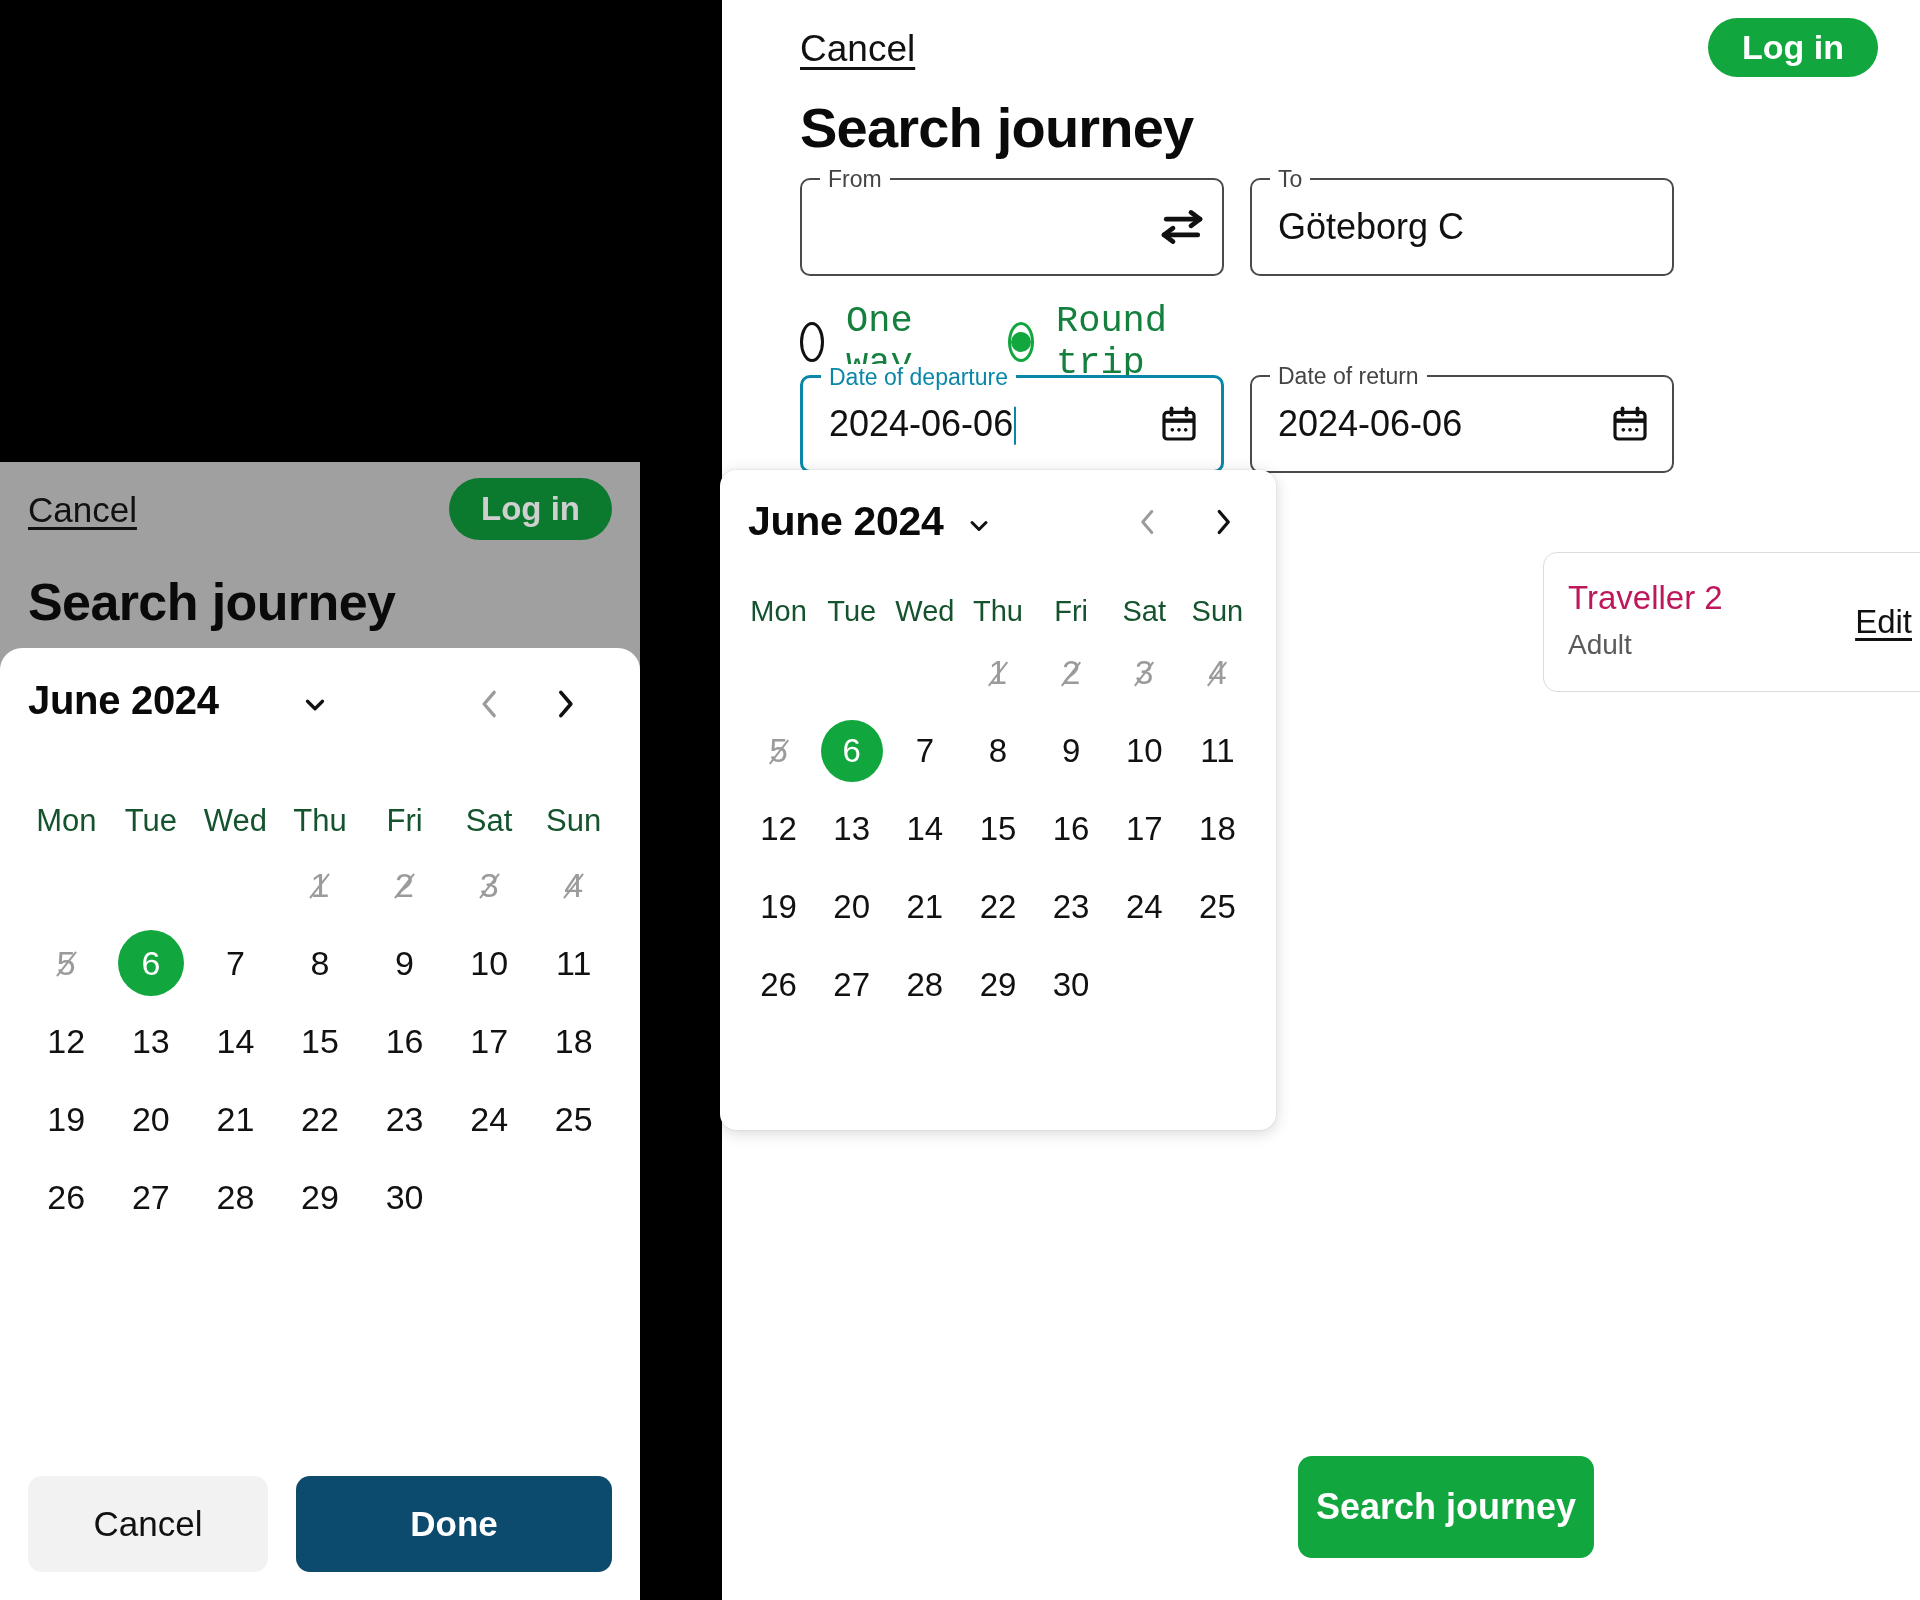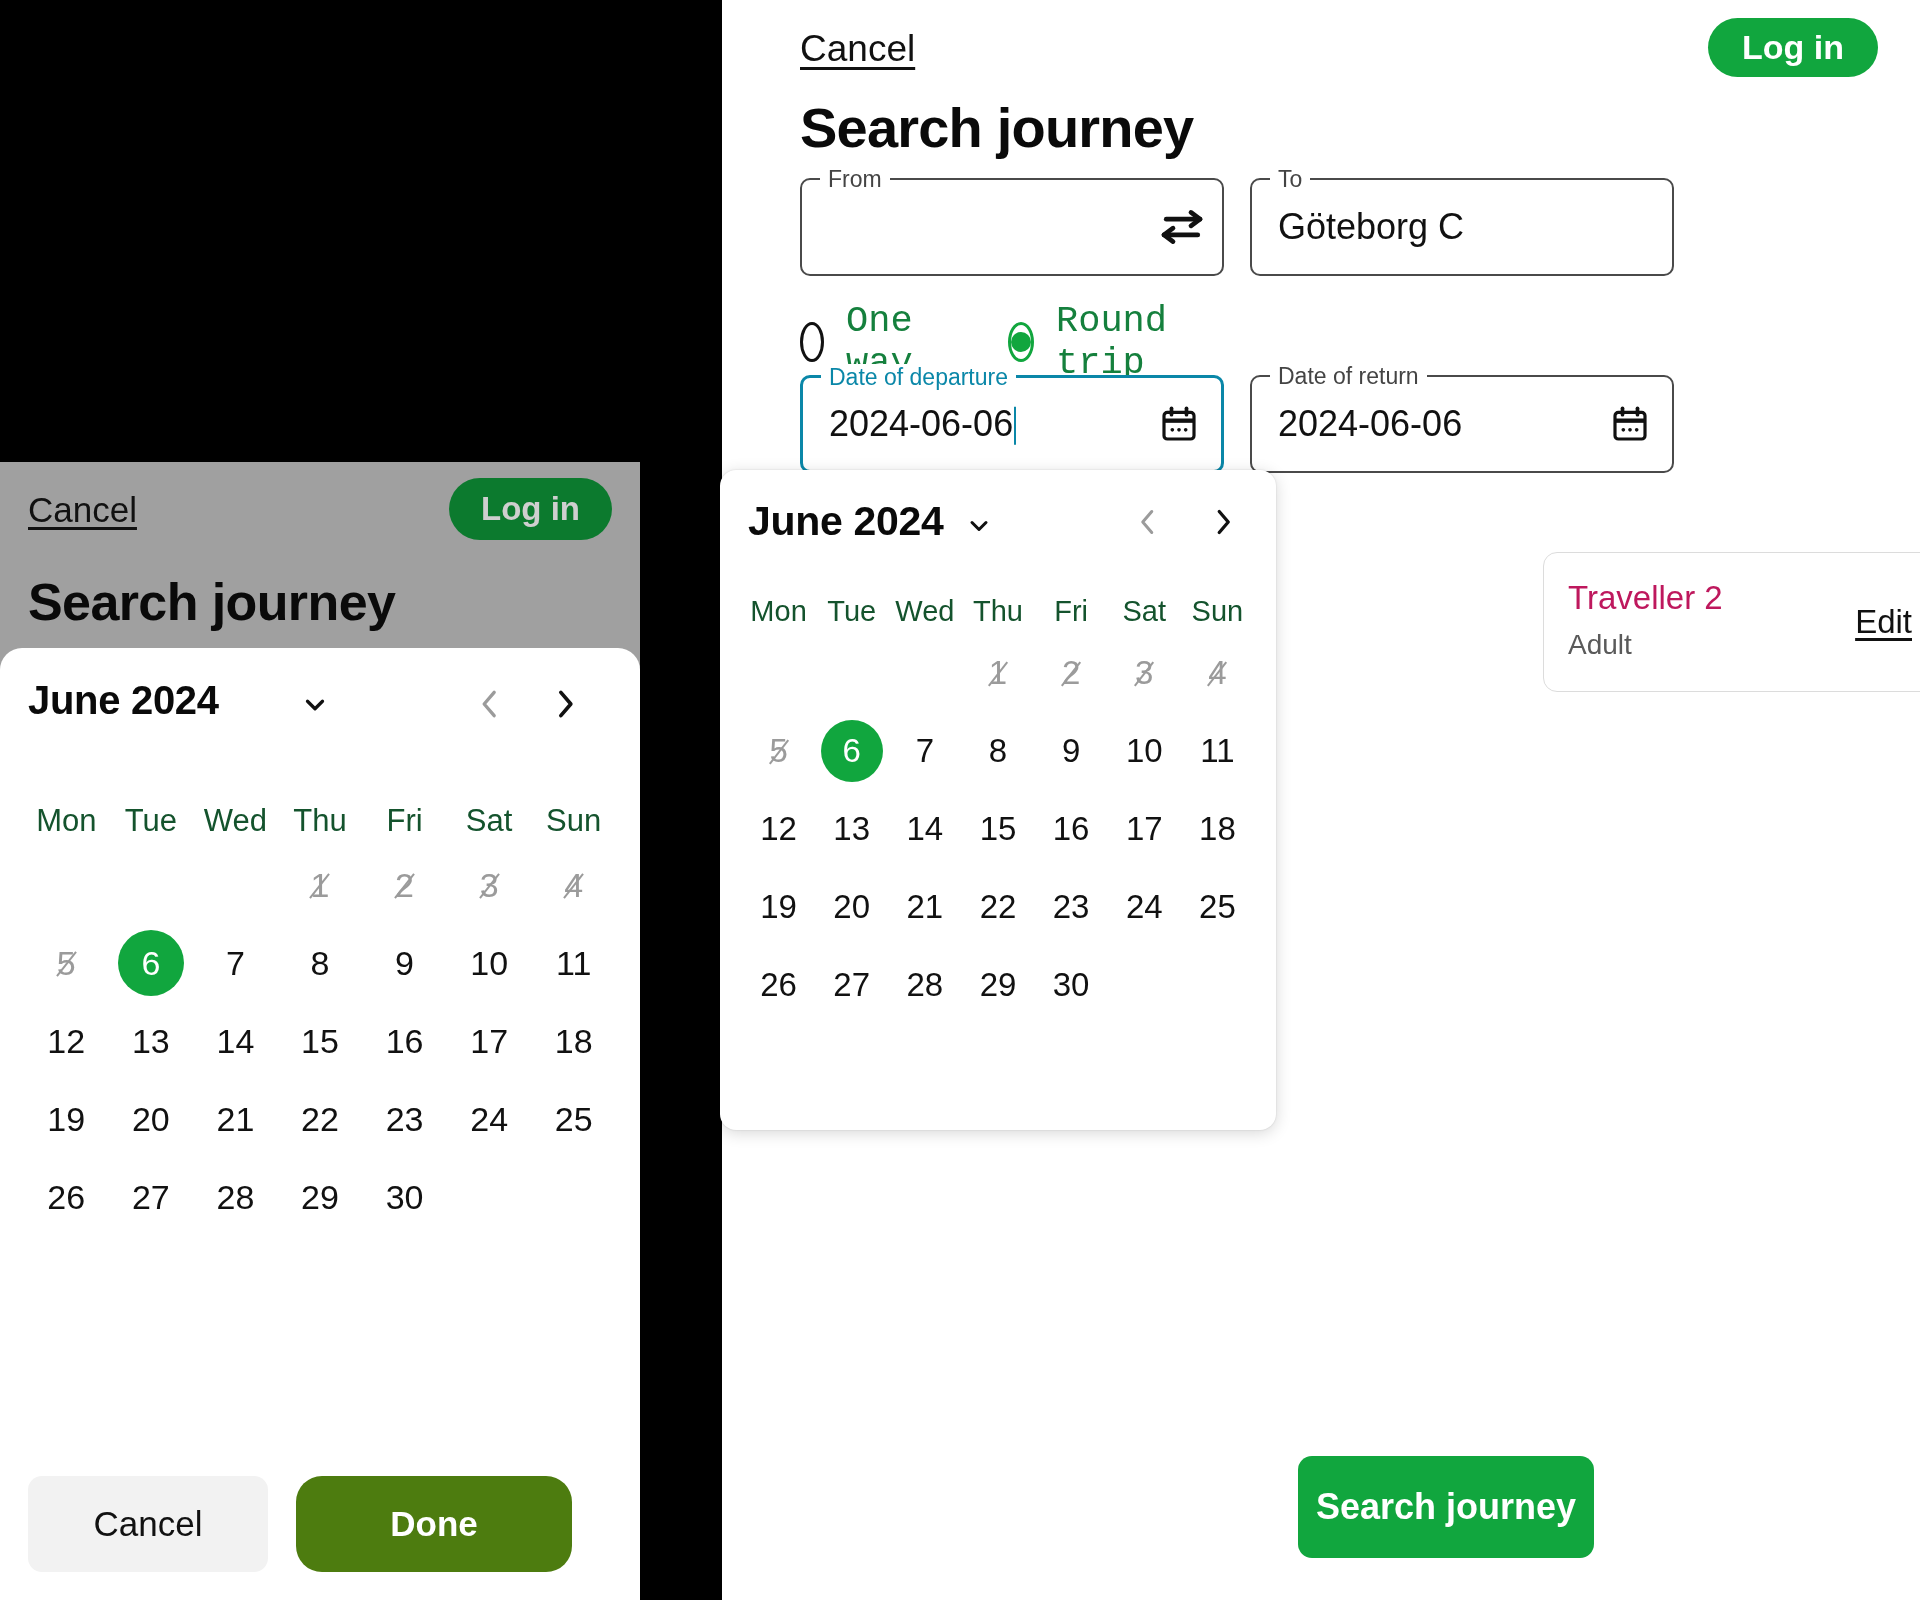--- a/index.html
+++ b/index.html
@@ -95,23 +95,23 @@
   .ms-footer { position: absolute; left: 0; bottom: 0; width: 640px; height: 152px; }
   .ms-btn-cancel {
     position: absolute; left: 28px; top: 28px;
     width: 240px; height: 96px;
     background: #f2f2f2; color: #111; border: none;
     border-radius: 14px; font-size: 35px; cursor: pointer;
     font-family: "Liberation Sans", sans-serif;
   }
   .ms-btn-done {
     position: absolute; left: 296px; top: 28px;
-    width: 276px; height: 96px;
-    background: #4d7c0f; color: #fff; border: none;
-    border-radius: 26px; font-size: 35px; font-weight: 700; cursor: pointer;
+    width: 316px; height: 96px;
+    background: #0c4a6e; color: #fff; border: none;
+    border-radius: 14px; font-size: 35px; font-weight: 700; cursor: pointer;
     font-family: "Liberation Sans", sans-serif;
   }
 
   
   #desktop-panel {
     position: absolute; left: 722px; top: 0;
     width: 1198px; height: 1600px; background: #fff;
   }
   .d-cancel {
     position: absolute; left: 0px; top: 28px;

